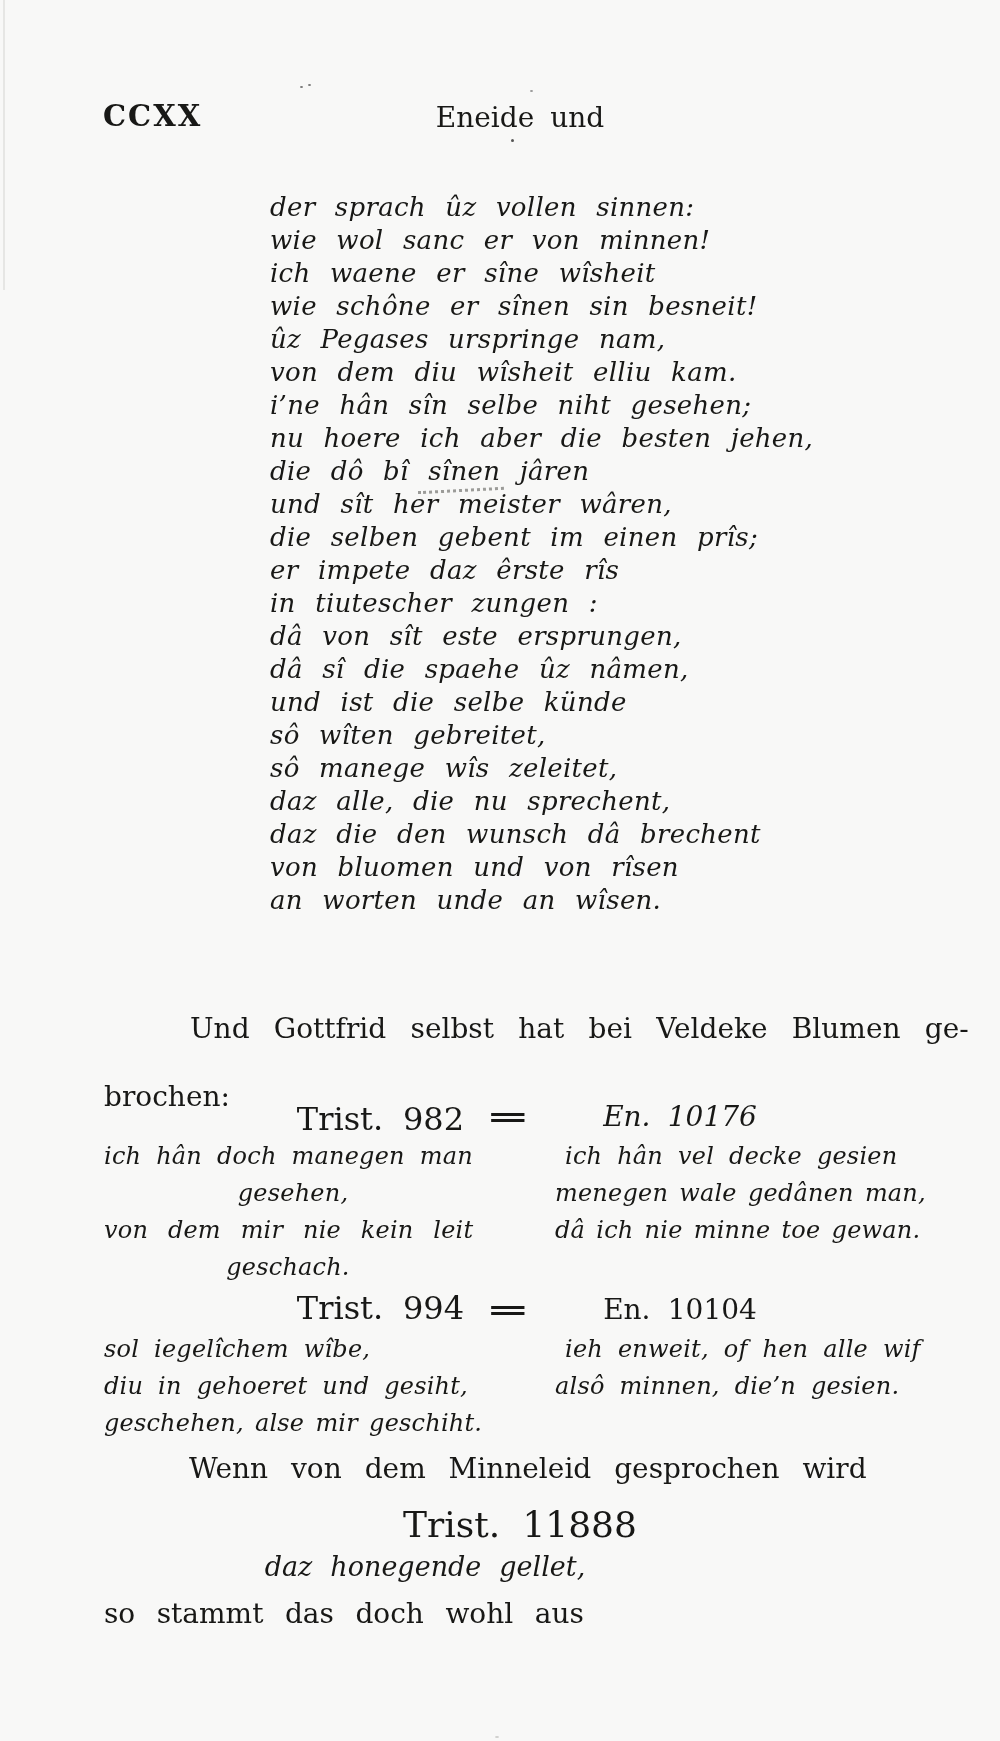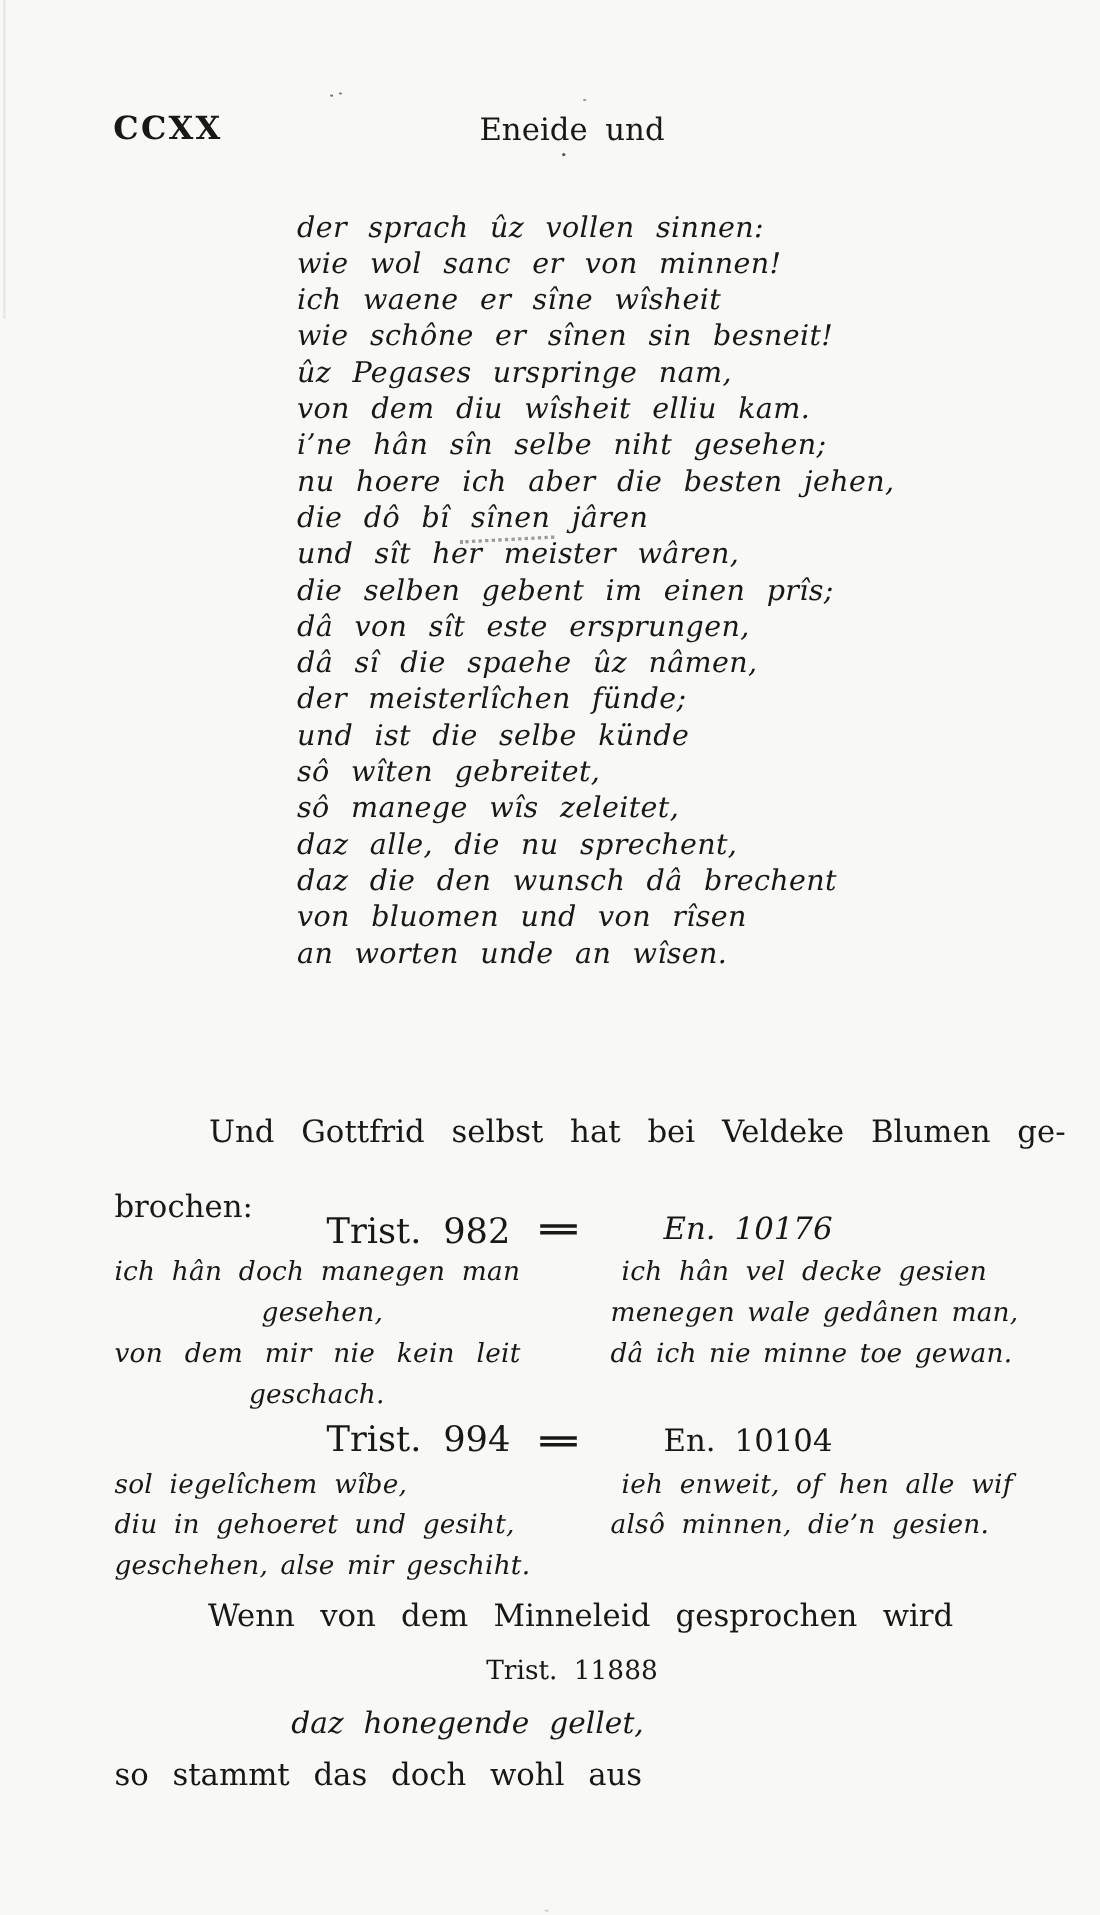--- a/index.html
+++ b/index.html
@@ -29,21 +29,21 @@
   .cmp-right-label{width:250px;text-align:center;font-size:28px;word-spacing:0.3em;}
   .verse{font-style:italic;font-size:24px;line-height:37px;letter-spacing:0.2px;white-space:nowrap;}
   .vcol-left{left:104px;width:386px;}
   .vcol-right{left:555px;width:390px;}
   .hang{text-align:center;padding-right:8px;white-space:normal;}
   .ws-wide{word-spacing:0.5em;}
   .ws-med{word-spacing:0.3em;}
   .ws-tight{word-spacing:0.14em;}
   
   .closing-1{left:189px;top:1452px;font-size:28px;word-spacing:0.5em;white-space:nowrap;}
-  .closing-ref{left:380px;top:1504px;width:280px;text-align:center;font-size:24px;word-spacing:0.3em;}
+  .closing-ref{left:380px;top:1504px;width:280px;text-align:center;font-size:36px;word-spacing:0.3em;}
   .closing-quote{left:200px;top:1551px;width:450px;text-align:center;font-style:italic;font-size:27px;word-spacing:0.35em;}
   .closing-2{left:104px;top:1597px;font-size:28px;word-spacing:0.45em;white-space:nowrap;}
   
   .speck{background:#777;border-radius:50%;}
   .smudge{
     left:418px;top:489px;width:86px;height:0;
     border-top:3px dotted #6a6a66;opacity:0.65;transform:rotate(-3deg);
   }
   .edge-shadow{left:3px;top:0;width:2px;height:290px;background:#e6e6e4;}
 </style>
@@ -66,23 +66,24 @@
   <div class="poem-line">wie wol sanc er von minnen!</div>
   <div class="poem-line">ich waene er sîne wîsheit</div>
   <div class="poem-line">wie schône er sînen sin besneit!</div>
   <div class="poem-line">ûz Pegases urspringe nam,</div>
   <div class="poem-line">von dem diu wîsheit elliu kam.</div>
   <div class="poem-line">i’ne hân sîn selbe niht gesehen;</div>
   <div class="poem-line">nu hoere ich aber die besten jehen,</div>
   <div class="poem-line">die dô bî sînen jâren</div>
   <div class="poem-line">und sît her meister wâren,</div>
   <div class="poem-line">die selben gebent im einen prîs;</div>
+  <div class="poem-line">er impete daz êrste rîs</div>
+  <div class="poem-line">in tiutescher zungen :</div>
   <div class="poem-line">dâ von sît este ersprungen,</div>
   <div class="poem-line">dâ sî die spaehe ûz nâmen,</div>
-  <div class="poem-line">der meisterlîchen fünde;</div>
   <div class="poem-line">und ist die selbe künde</div>
   <div class="poem-line">sô wîten gebreitet,</div>
   <div class="poem-line">sô manege wîs zeleitet,</div>
   <div class="poem-line">daz alle, die nu sprechent,</div>
   <div class="poem-line">daz die den wunsch dâ brechent</div>
   <div class="poem-line">von bluomen und von rîsen</div>
   <div class="poem-line">an worten unde an wîsen.</div>
 </div>
 
 <div class="abs para-1">Und Gottfrid selbst hat bei Veldeke Blumen ge-</div>

